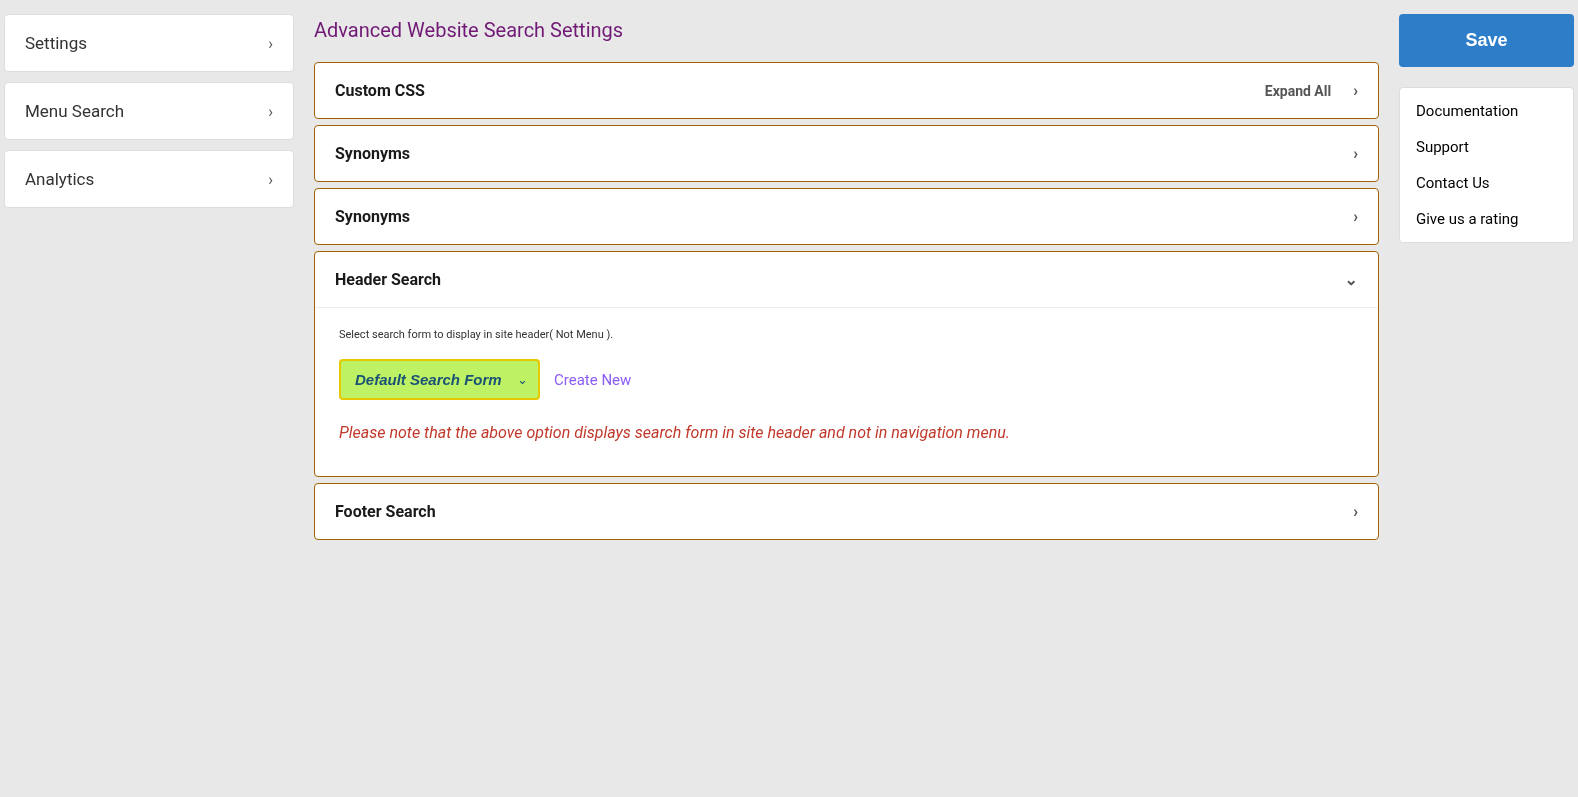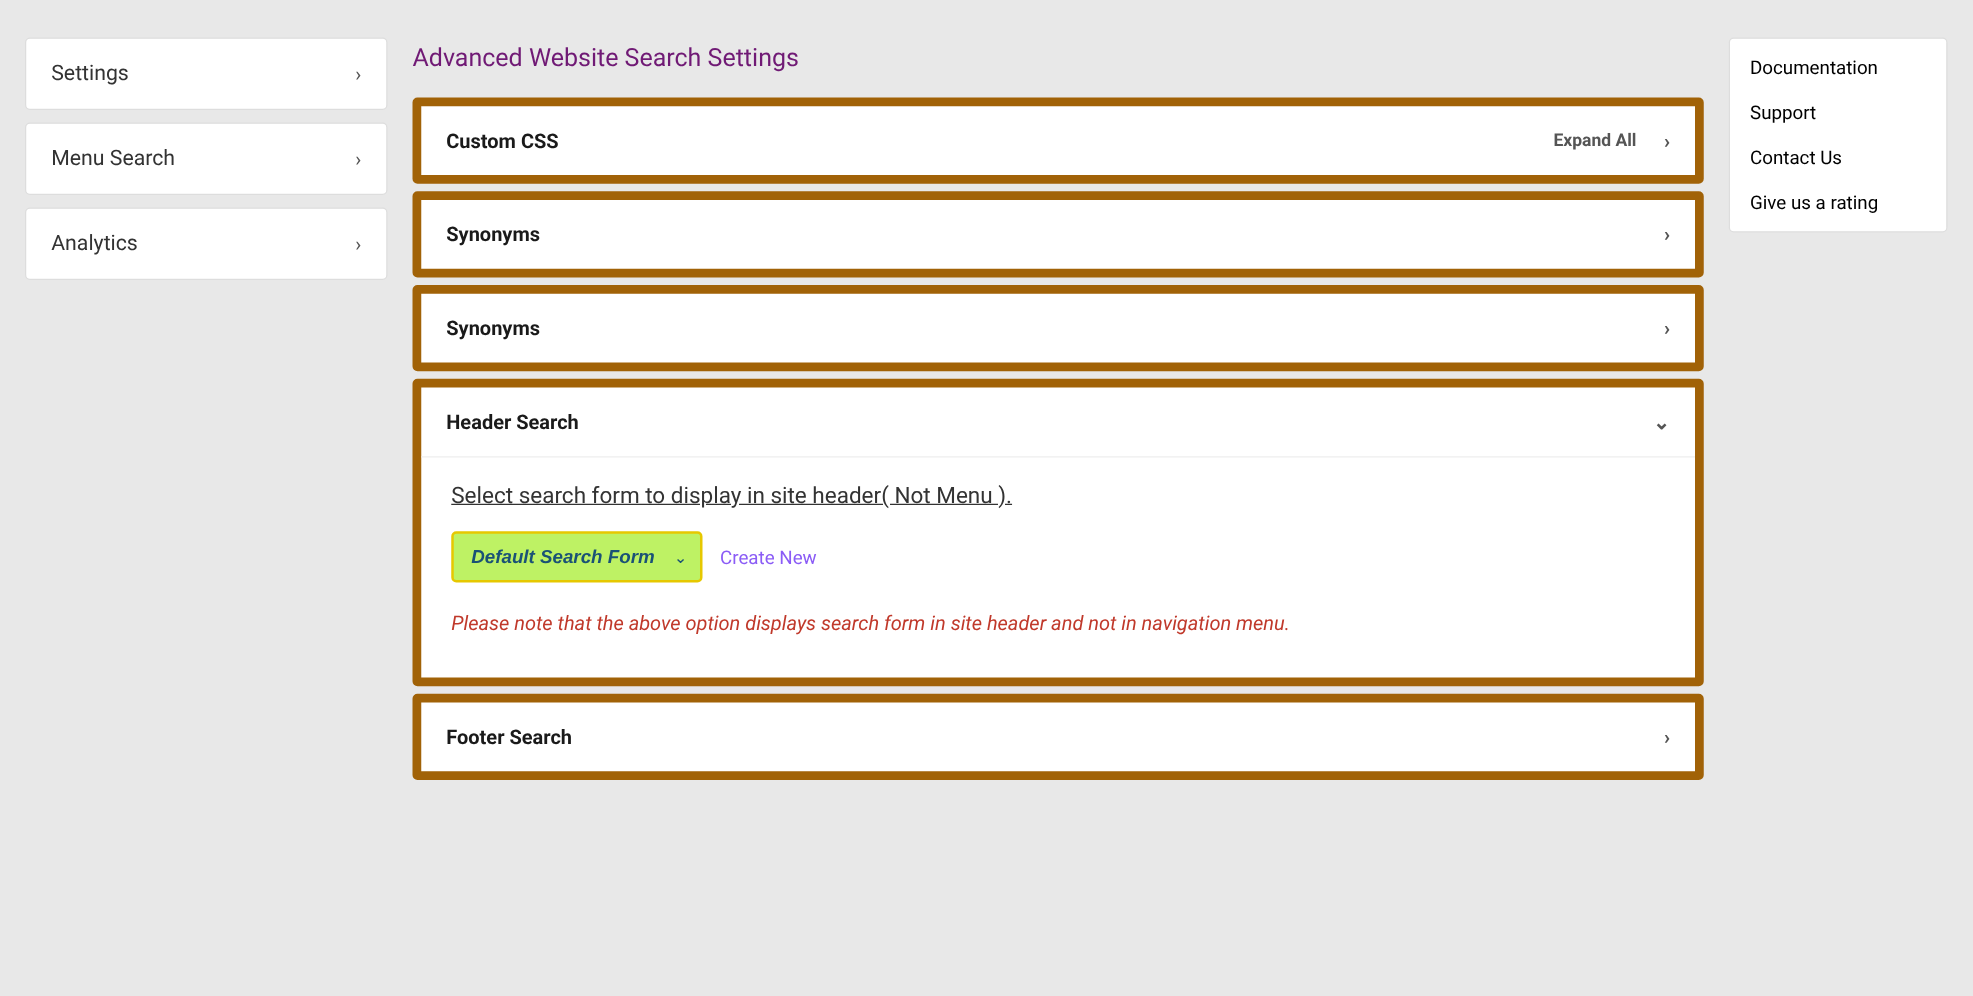--- a/index.html
+++ b/index.html
@@ -8,21 +8,21 @@
       font-family: -apple-system, BlinkMacSystemFont, "Segoe UI", Roboto, sans-serif;
       font-size: 14px;
       color: #333;
       min-height: 797px;
     }
     .layout {
       display: flex;
       flex-direction: row;
       width: 1578px;
       min-height: 797px;
-      padding: 20px;
+      padding: 4px;
       gap: 20px;
     }
     
     .sidebar {
       width: 290px;
       flex-shrink: 0;
       display: flex;
       flex-direction: column;
       gap: 10px;
       padding-top: 10px;
@@ -53,21 +53,21 @@
     }
     .main-header {
       text-align: left;
       font-size: 20px;
       color: #701a75;
       padding: 14px 0 20px 0;
       font-weight: 400;
     }
     .accordion-panel {
       background: #fff;
-      border: 7px solid #a16207;
+      border: 1px solid #a16207;
       margin-bottom: 6px;
       border-radius: 4px;
     }
     .accordion-header {
       display: flex;
       justify-content: space-between;
       align-items: center;
       padding: 18px 20px;
       cursor: pointer;
       font-size: 16px;
@@ -83,24 +83,23 @@
       align-items: center;
       gap: 22px;
       font-size: 14px;
       color: #555;
     }
     .accordion-body {
       padding: 20px 24px 30px 24px;
       border-top: 1px solid #eee;
     }
     .select-description {
-      font-size: 18px;
+      font-size: 11px;
       color: #333;
       margin-bottom: 18px;
-      text-decoration: underline;
     }
     .dropdown-row {
       display: flex;
       align-items: center;
       gap: 14px;
       margin-bottom: 20px;
     }
     .dropdown-wrapper {
       position: relative;
       display: inline-flex;
@@ -246,20 +245,21 @@
 
     <div class="accordion-panel">
       <div class="accordion-header">
         <span>Footer Search</span>
         <span class="accordion-chevron">›</span>
       </div>
     </div>
   </div>
 
   <div class="right-sidebar">
+    <button class="save-button">Save</button>
     <div class="right-links">
       <a class="right-link">Documentation</a>
       <a class="right-link">Support</a>
       <a class="right-link">Contact Us</a>
       <a class="right-link">Give us a rating</a>
     </div>
   </div>
 </div>
 
 </body></html>

